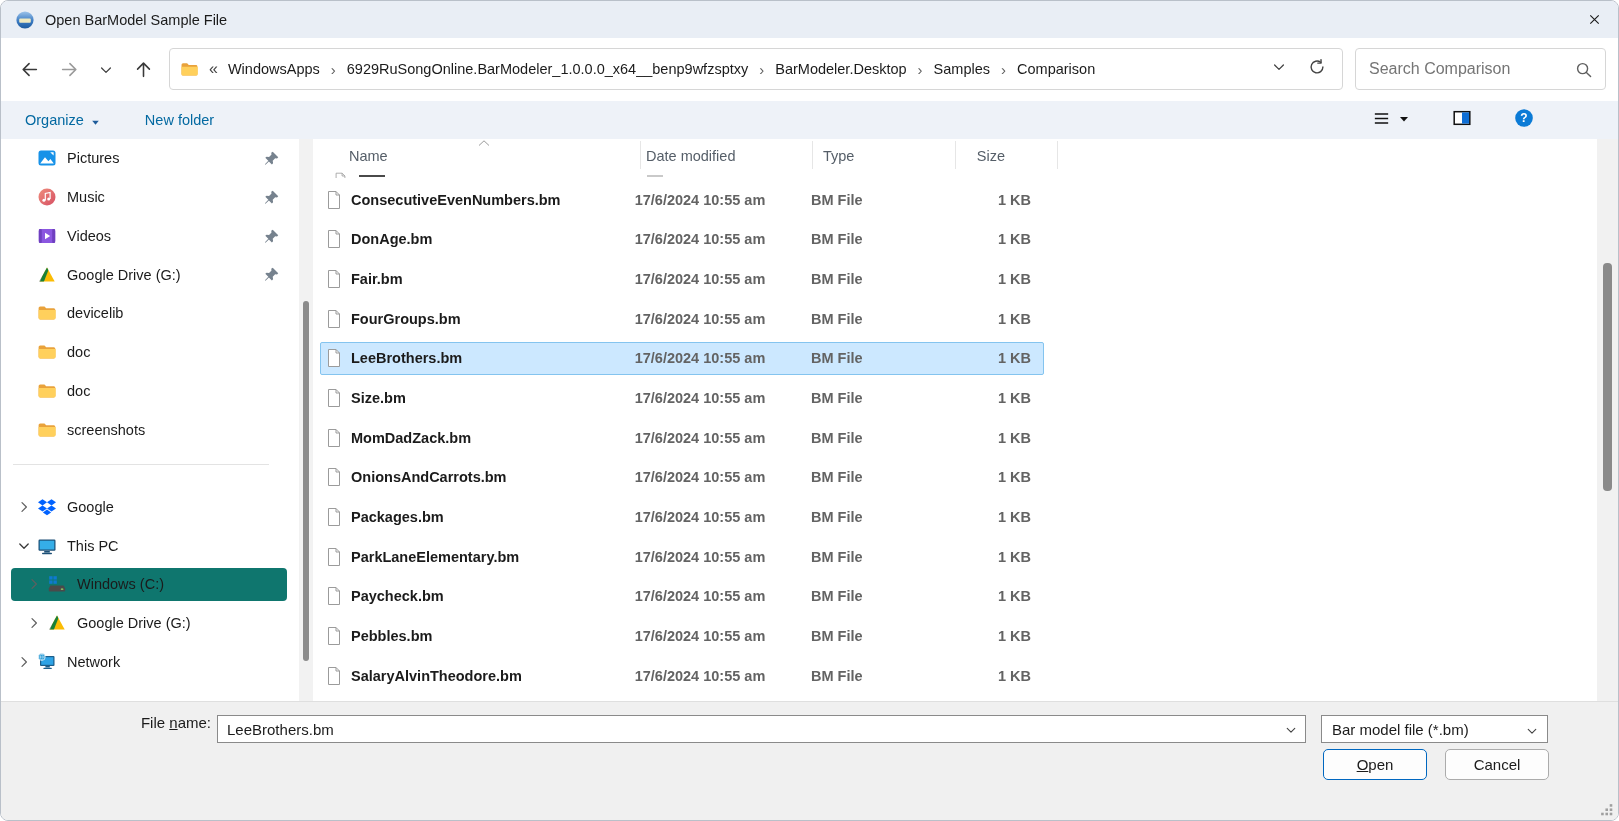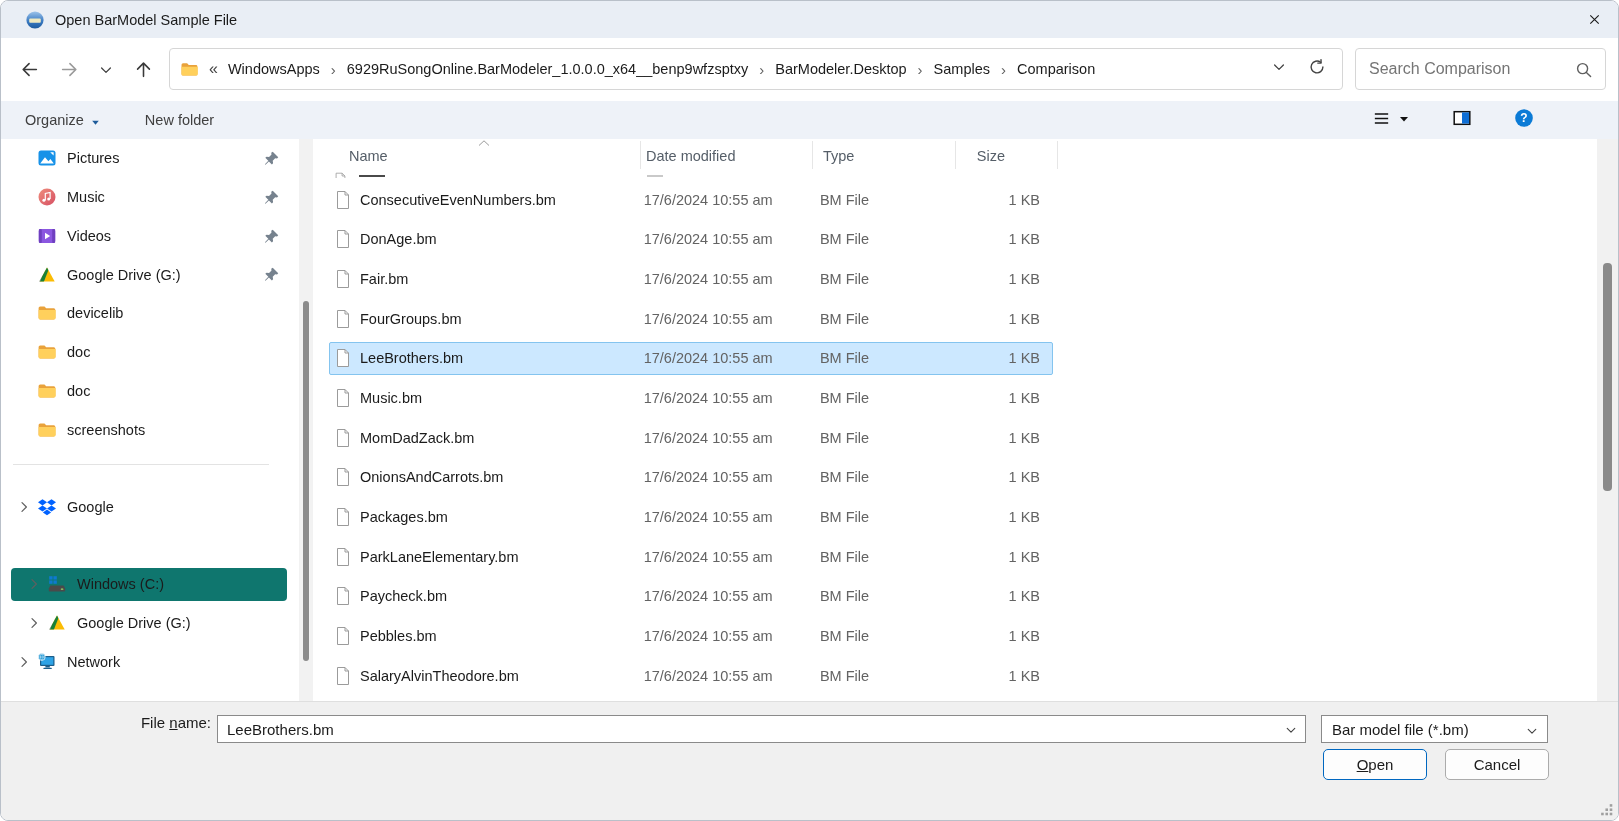--- a/index.html
+++ b/index.html
@@ -1,20 +1,20 @@
 <!DOCTYPE html>
 <html><head>
 <meta charset="utf-8">
 <style>
   html,body{margin:0;padding:0;}
   body{width:1619px;height:821px;position:relative;font-family:"Liberation Sans",sans-serif;background:#fff;overflow:hidden;}
   .window{position:absolute;inset:0;background:#fff;border:1px solid #b9c0c9;border-radius:8px;overflow:hidden;box-sizing:border-box;}
 
   
-  .titlebar{height:37px;background:#e9eef5;display:flex;align-items:center;padding-left:24px;}
+  .titlebar{height:37px;background:#e9eef5;display:flex;align-items:center;padding-left:14px;}
   .titlebar .title{font-size:14.5px;color:#1b1b1b;margin-left:10px;}
   .close-btn{margin-left:auto;width:48px;height:37px;display:flex;align-items:center;justify-content:center;cursor:default;}
 
   
   .navrow{height:63px;background:#fff;position:relative;}
   .navbtns{position:absolute;left:13px;top:0;height:63px;display:flex;align-items:center;gap:10px;}
   .navbtn{width:30px;height:34px;display:flex;align-items:center;justify-content:center;border-radius:4px;}
   .navbtn.narrow{width:24px;}
   .addressbar{position:absolute;left:168px;top:10px;width:1174px;height:42px;border:1px solid #d6d6d6;border-radius:4px;box-sizing:border-box;display:flex;align-items:center;padding:0 10px;background:#fff;}
   .crumbs{display:flex;align-items:center;font-size:14.5px;color:#1b1b1b;white-space:nowrap;}
@@ -22,21 +22,21 @@
   .crumb-sep{color:#5f5f5f;font-size:15px;padding:0 7px;}
   .crumb-overflow{color:#444;font-size:16px;padding:0 6px 0 10px;}
   .addr-right{margin-left:auto;display:flex;align-items:center;gap:22px;padding-right:6px;}
   .searchbox{position:absolute;left:1354px;top:10px;width:251px;height:42px;border:1px solid #d6d6d6;border-radius:4px;box-sizing:border-box;background:#fff;}
   .searchbox input{position:absolute;left:0;top:0;width:100%;height:100%;border:none;outline:none;background:transparent;font-family:"Liberation Sans",sans-serif;font-size:16px;color:#333;padding:0 40px 0 13px;box-sizing:border-box;}
   .searchbox input::placeholder{color:#757575;}
   .searchbox .mag{position:absolute;right:12px;top:12px;}
 
   
   .cmdbar{height:38px;background:#eef2f8;border-bottom:1px solid #dadfe6;display:flex;align-items:center;padding:0 20px 0 24px;}
-  .cmd{color:#404040;font-size:14.5px;display:flex;align-items:flex-end;gap:6px;}
+  .cmd{color:#0369a1;font-size:14.5px;display:flex;align-items:flex-end;gap:6px;}
   .cmd + .cmd{margin-left:44px;}
   .cmdbar-right{margin-left:auto;display:flex;align-items:center;margin-right:64px;}
   .cmdbar-right .gap-s{margin-left:7px;}
   .cmdbar-right .gap-l{margin-left:42px;}
 
   
   .main{position:absolute;top:138px;left:0;right:0;bottom:119px;display:flex;background:#fff;overflow:hidden;}
   .sidebar{width:298px;position:relative;overflow:hidden;flex:none;}
   .side-item{position:absolute;left:10px;right:12px;height:33px;display:flex;align-items:center;border-radius:4px;font-size:14.5px;color:#1b1b1b;}
   .side-item .lead{width:26px;flex:none;display:flex;align-items:center;justify-content:center;}
@@ -57,21 +57,21 @@
   .hcell.c-date{width:172px;padding-left:5px;}
   .hcell.c-type{width:143px;padding-left:10px;}
   .hcell.c-size{width:102px;justify-content:flex-end;padding-right:52px;}
   .sortmark{position:absolute;left:163px;top:0px;}
 
   .sliver{position:absolute;top:30px;left:16px;width:724px;height:9px;overflow:hidden;}
   .sliver .sl-icon{position:absolute;left:5px;top:3px;}
   .sliver .sl-bar1{position:absolute;left:30px;top:6px;width:26px;height:2px;background:#4a4a4a;}
   .sliver .sl-bar2{position:absolute;left:318px;top:6px;width:16px;height:2px;background:#c9c9c9;}
 
-  .rows{position:absolute;top:44px;left:16px;width:724px;}
+  .rows{position:absolute;top:44px;left:7px;width:724px;font-weight:bold;}
   .frow{height:33px;margin-bottom:6.7px;display:flex;align-items:center;border:1px solid transparent;border-radius:2px;box-sizing:border-box;font-size:14.5px;}
   .frow.selected{background:#cce8ff;border-color:#84c4ef;}
   .frow .fcell-name{width:310px;display:flex;align-items:center;padding-left:5px;box-sizing:border-box;color:#1b1b1b;}
   .frow .fcell-name .ic{margin-right:9px;flex:none;}
   .frow .fcell-date{width:172px;padding-left:5px;box-sizing:border-box;color:#636363;}
   .frow .fcell-type{width:143px;padding-left:10px;box-sizing:border-box;color:#636363;}
   .frow .fcell-size{width:100px;text-align:right;padding-right:12px;box-sizing:border-box;color:#636363;}
 
   .list-scroll{width:21px;flex:none;background:#f1f1f1;position:relative;}
   .list-scroll .thumb{position:absolute;left:6px;width:9px;top:124px;height:228px;background:#8a8a8a;border-radius:4px;}
@@ -425,20 +425,31 @@
         <span class="lead">
             <svg width="14" height="14">
               <use href="#sym-chev-right-sm"></use>
             </svg>
           </span>
         <svg class="ic" width="20" height="20">
             <use href="#sym-dropbox"></use>
           </svg>
         <span>Google</span>
       </div>
+      <div class="side-item" style="top:390px">
+        <span class="lead">
+            <svg width="14" height="14">
+              <use href="#sym-chev-down-sm"></use>
+            </svg>
+          </span>
+        <svg class="ic" width="20" height="20">
+            <use href="#sym-thispc"></use>
+          </svg>
+        <span>This PC</span>
+      </div>
       <div class="side-item hl" style="top:428.5px">
         <span class="ind"></span>
         <span class="lead">
             <svg width="14" height="14">
               <use href="#sym-chev-right-sm"></use>
             </svg>
           </span>
         <svg class="ic" width="20" height="20">
             <use href="#sym-cdrive"></use>
           </svg>
@@ -565,21 +576,21 @@
             <div class="fcell-date">17/6/2024 10:55 am</div>
             <div class="fcell-type">BM File</div>
             <div class="fcell-size">1 KB</div>
           </div>
 
           <div class="frow">
             <div class="fcell-name">
               <svg class="ic" width="16" height="20">
                 <use href="#sym-file"></use>
               </svg>
-              <span>Music.bm</span>
+              <span>Size.bm</span>
             </div>
             <div class="fcell-date">17/6/2024 10:55 am</div>
             <div class="fcell-type">BM File</div>
             <div class="fcell-size">1 KB</div>
           </div>
 
           <div class="frow">
             <div class="fcell-name">
               <svg class="ic" width="16" height="20">
                 <use href="#sym-file"></use>

